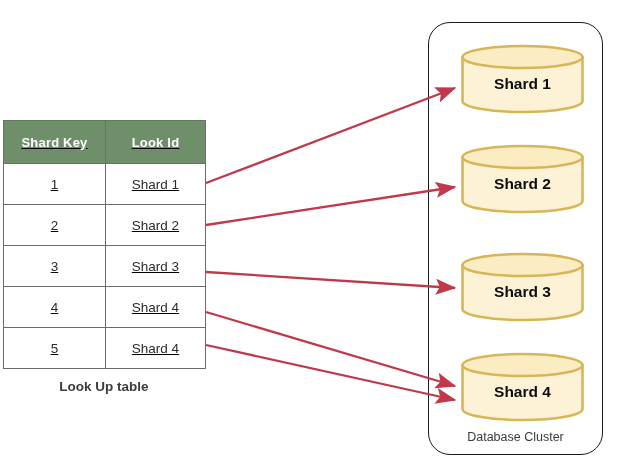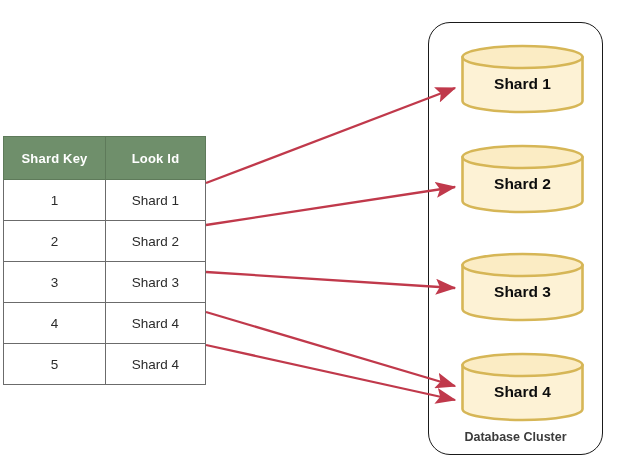--- a/index.html
+++ b/index.html
@@ -20,24 +20,25 @@
     position: absolute;
     left: 0; top: 0;
     width: 618px;
     height: 469px;
   }
 
   
   .lookup-table {
     position: absolute;
     left: 3px;
-    top: 136px;
+    top: 120px;
     width: 202px;
     border-collapse: collapse;
     table-layout: fixed;
+    text-decoration: underline;
   }
   .lookup-table th,
   .lookup-table td {
     border: 1px solid #6b6b6b;
     text-align: center;
     padding: 0;
     height: 40px;
     font-size: 13.5px;
     color: #2b2b2b;
     background: #ffffff;
@@ -77,21 +78,21 @@
     box-sizing: border-box;
     background: transparent;
   }
   .cluster-caption {
     position: absolute;
     left: 428px;
     top: 430px;
     width: 175px;
     text-align: center;
     font-size: 12.5px;
-    font-weight: bold;
+    font-weight: normal;
     color: #3b3b3b;
   }
 
   
   .shard {
     position: absolute;
     width: 125px;
     height: 70px;
   }
   .shard svg { display: block; }
@@ -157,20 +158,21 @@
         <td>4</td>
         <td>Shard 4</td>
       </tr>
       <tr>
         <td>5</td>
         <td>Shard 4</td>
       </tr>
     </tbody>
   </table>
 
+  <div class="lookup-caption">Look Up table</div>
 
   <div class="cluster-box"></div>
   <div class="cluster-caption">Database Cluster</div>
 
   <div class="shard" id="shard-1">
     <svg width="125" height="70" viewBox="0 0 125 70">
       <path d="M2.5,13 L2.5,57 A60,11 0 0 0 122.5,57 L122.5,13 Z" fill="#fdf2d5" stroke="#d6b656" stroke-width="2.6" stroke-linejoin="round"></path>
       <ellipse cx="62.5" cy="13" rx="60" ry="11" fill="#fbecc4" stroke="#d6b656" stroke-width="2.6"></ellipse>
     </svg>
     <div class="shard-label">Shard 1</div>

